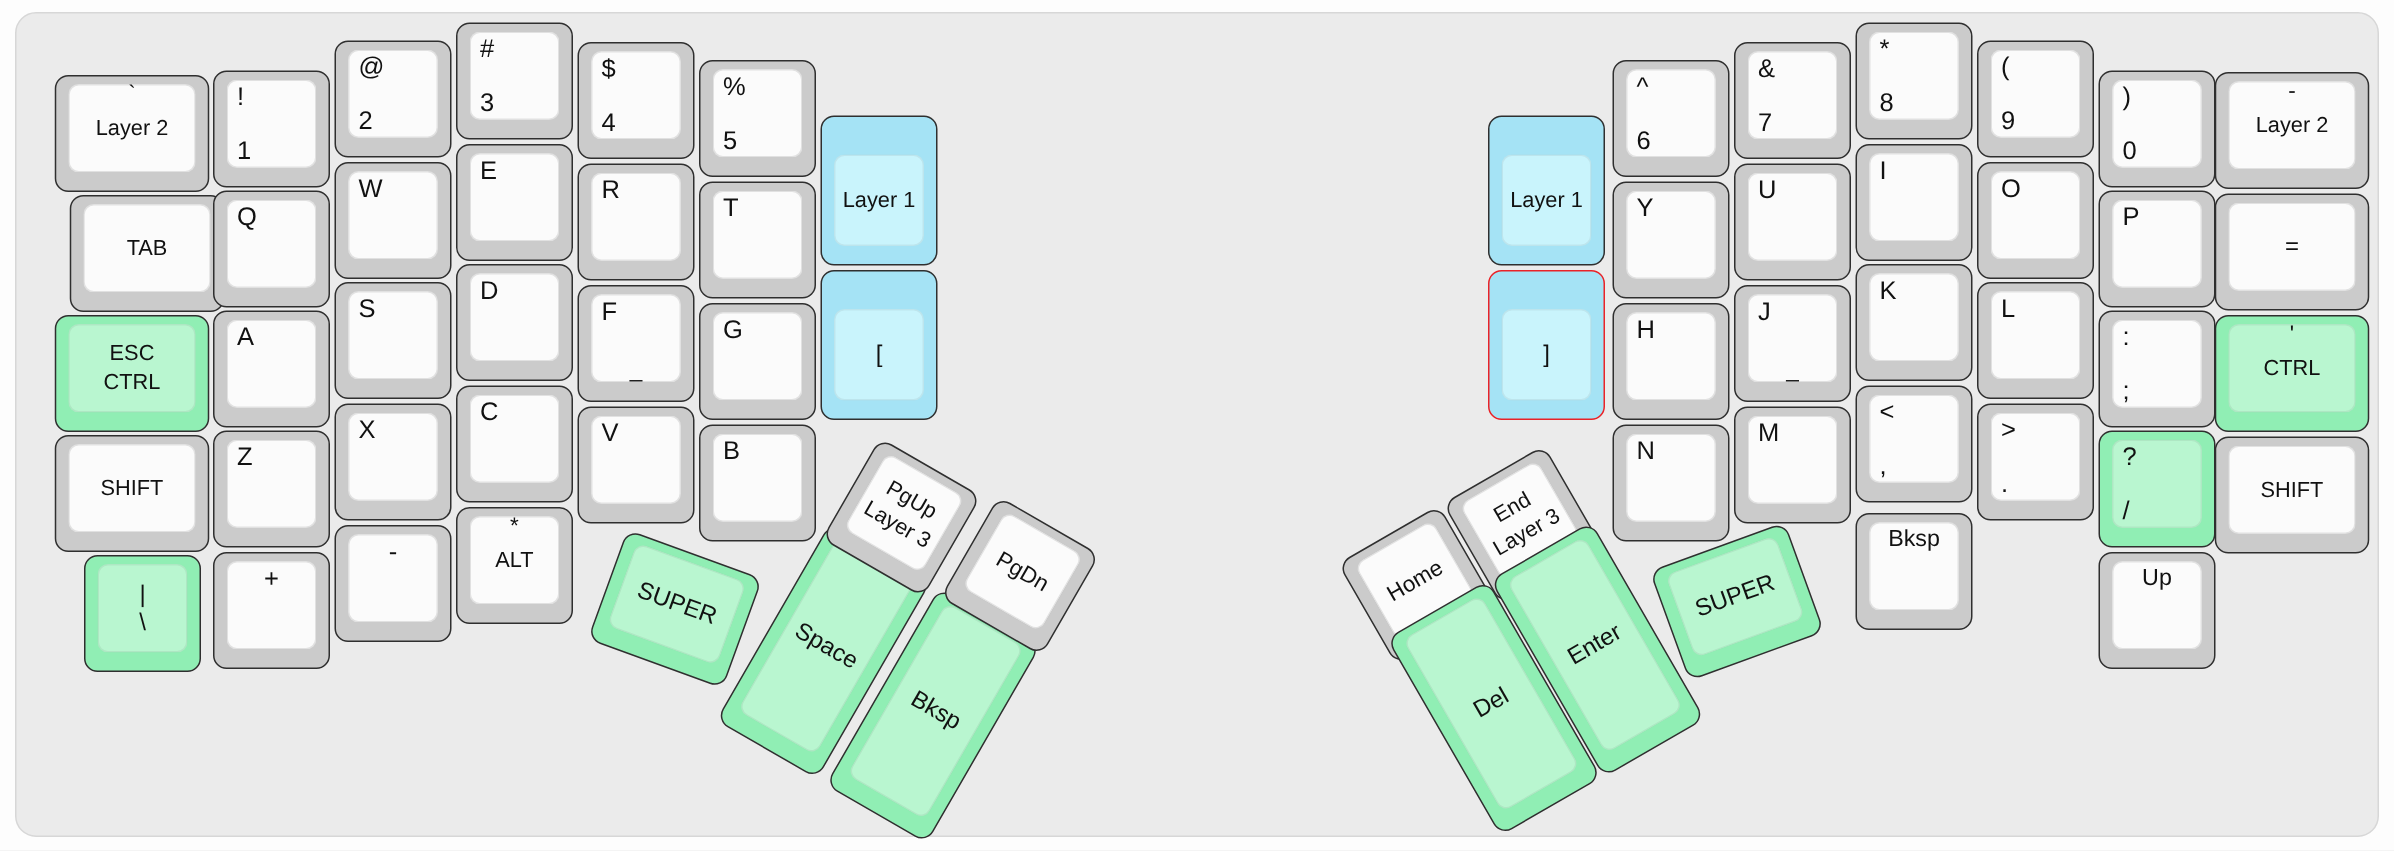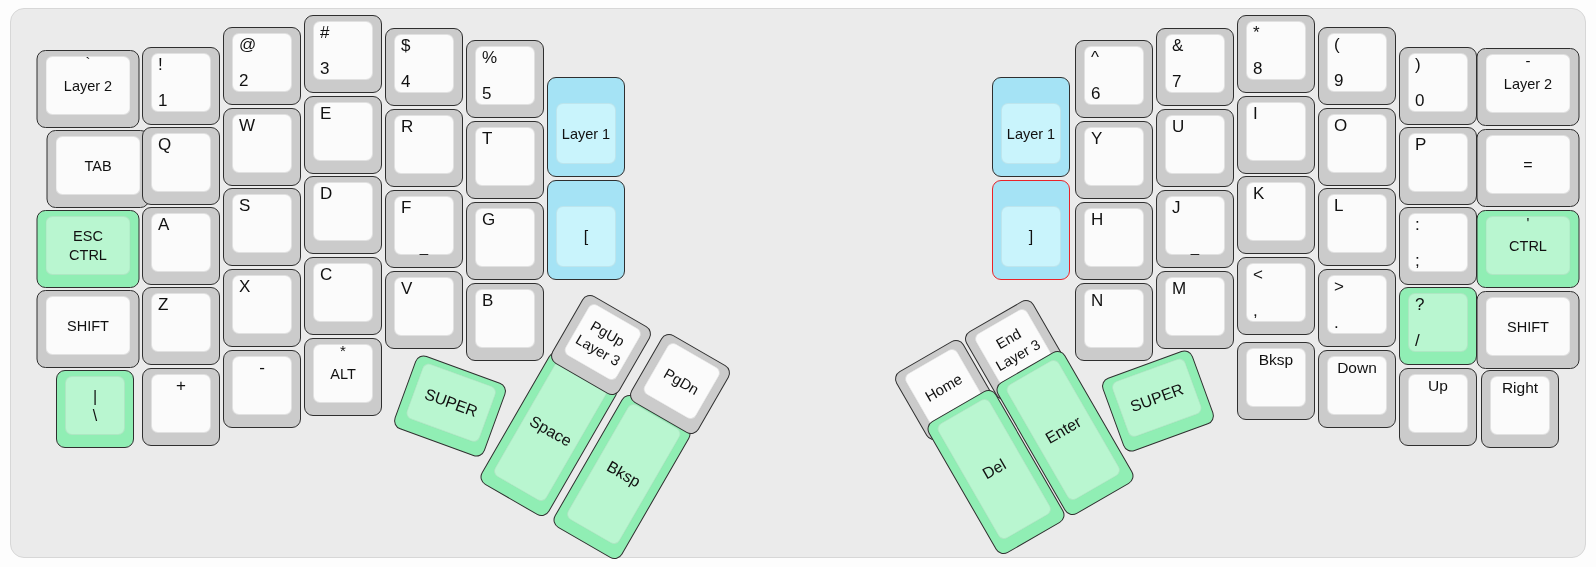--- a/index.html
+++ b/index.html
@@ -333,25 +333,20 @@
       <div class="cap">
         <span class="l-tl">L</span>
       </div>
     </div>
     <div class="key k-w" style="width: 78px; height: 78px; left: 1357px; top: 308px; transform: translate(-50%, -50%);">
       <div class="cap">
         <span class="l-tl">&gt;</span>
         <span class="l-bl">.</span>
       </div>
     </div>
-    <div class="key k-w" style="width: 78px; height: 78px; left: 1357px; top: 389px; transform: translate(-50%, -50%);">
-      <div class="cap">
-        <span class="l-ct">Down</span>
-      </div>
-    </div>
     <div class="key k-w" style="width: 78px; height: 78px; left: 1438px; top: 86px; transform: translate(-50%, -50%);">
       <div class="cap">
         <span class="l-tl">)</span>
         <span class="l-bl">0</span>
       </div>
     </div>
     <div class="key k-w" style="width: 78px; height: 78px; left: 1438px; top: 166px; transform: translate(-50%, -50%);">
       <div class="cap">
         <span class="l-tl">P</span>
       </div>
@@ -386,25 +381,20 @@
     </div>
     <div class="key k-g" style="width: 103px; height: 78px; left: 1528px; top: 249px; transform: translate(-50%, -50%);">
       <div class="cap">
         <span class="l-tc">'</span>
         <span class="l-c">CTRL</span>
       </div>
     </div>
     <div class="key k-w" style="width: 103px; height: 78px; left: 1528px; top: 330px; transform: translate(-50%, -50%);">
       <div class="cap">
         <span class="l-c">SHIFT</span>
-      </div>
-    </div>
-    <div class="key k-w" style="width: 78px; height: 78px; left: 1520px; top: 409px; transform: translate(-50%, -50%);">
-      <div class="cap">
-        <span class="l-ct">Right</span>
       </div>
     </div>
     <div class="key k-w" style="width: 78px; height: 78px; left: 945px; top: 390px; transform: translate(-50%, -50%) rotate(-30deg);">
       <div class="cap">
         <span class="l-c" style="font-size: 15px;">Home</span>
       </div>
     </div>
     <div class="key k-w" style="width: 78px; height: 78px; left: 1015px; top: 350px; transform: translate(-50%, -50%) rotate(-30deg);">
       <div class="cap">
         <div class="l-2l">

